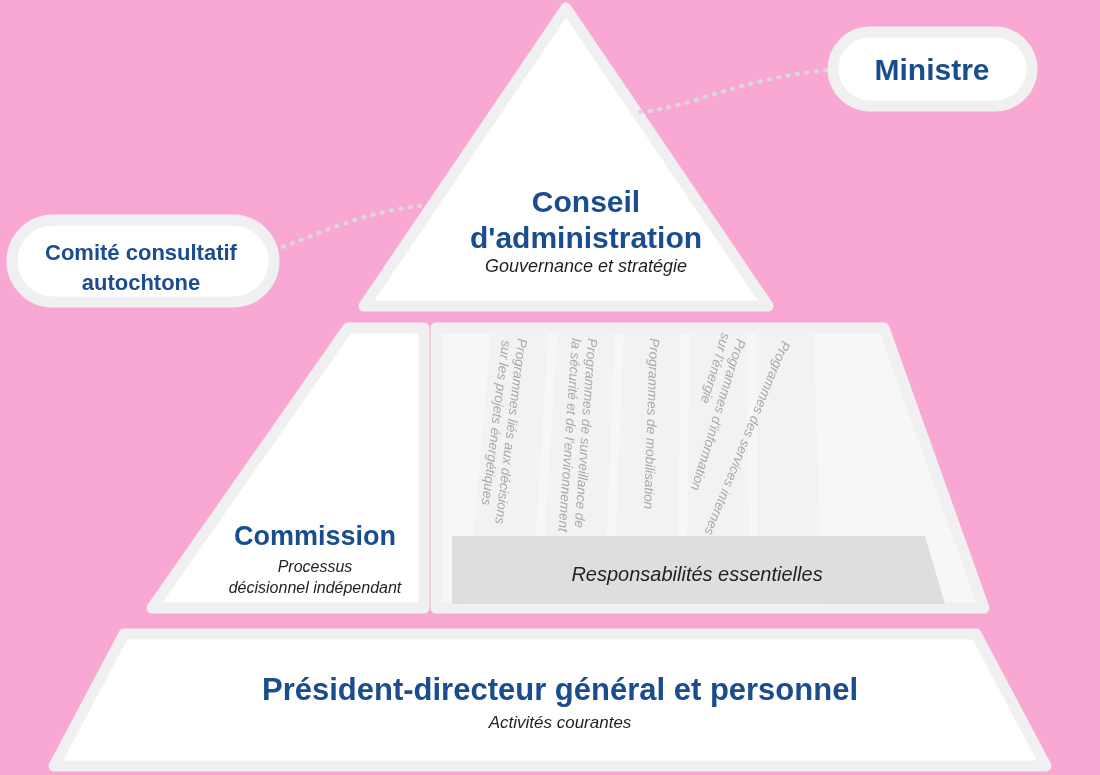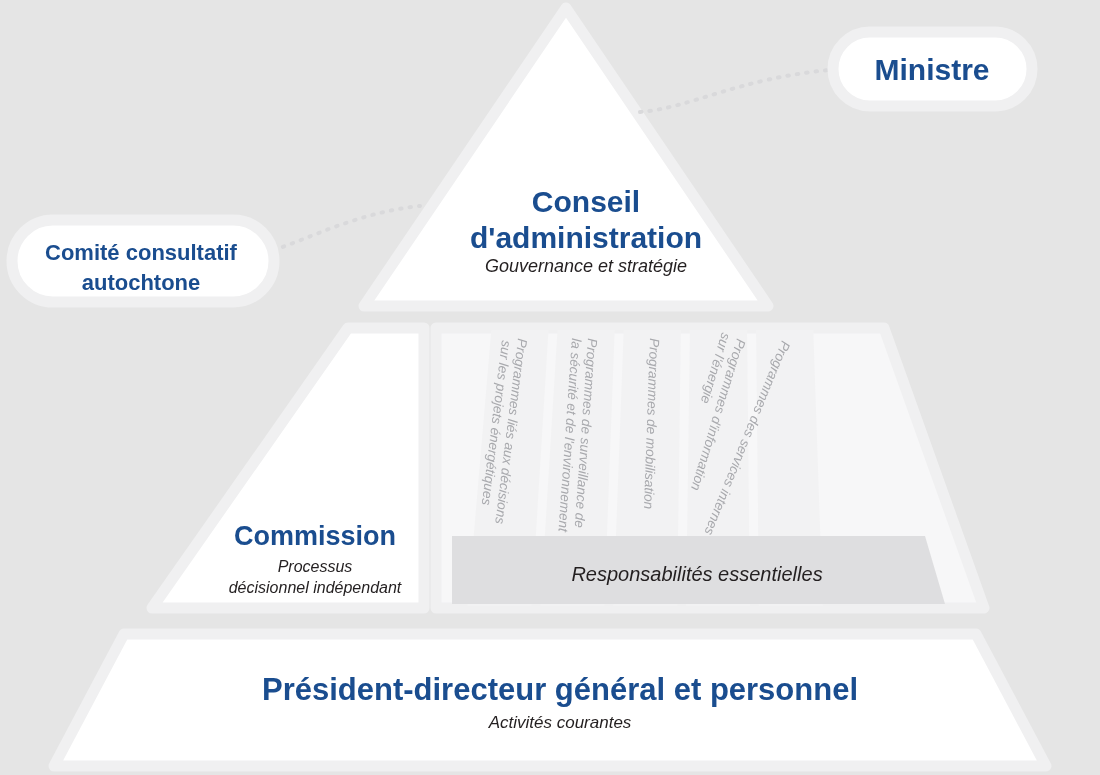--- a/index.html
+++ b/index.html
@@ -10,21 +10,21 @@
   body {
     width: 1100px;
     height: 775px;
     font-family: "Liberation Sans", sans-serif;
     overflow: hidden;
   }
   #diagram-root {
     position: relative;
     width: 1100px;
     height: 775px;
-    background: #e5e5e5;
+    background: #f9a8d4;
   }
   svg.layer {
     position: absolute;
     top: 0;
     left: 0;
     width: 1100px;
     height: 775px;
   }
   .navy-title {
     fill: #1a4d8f;

